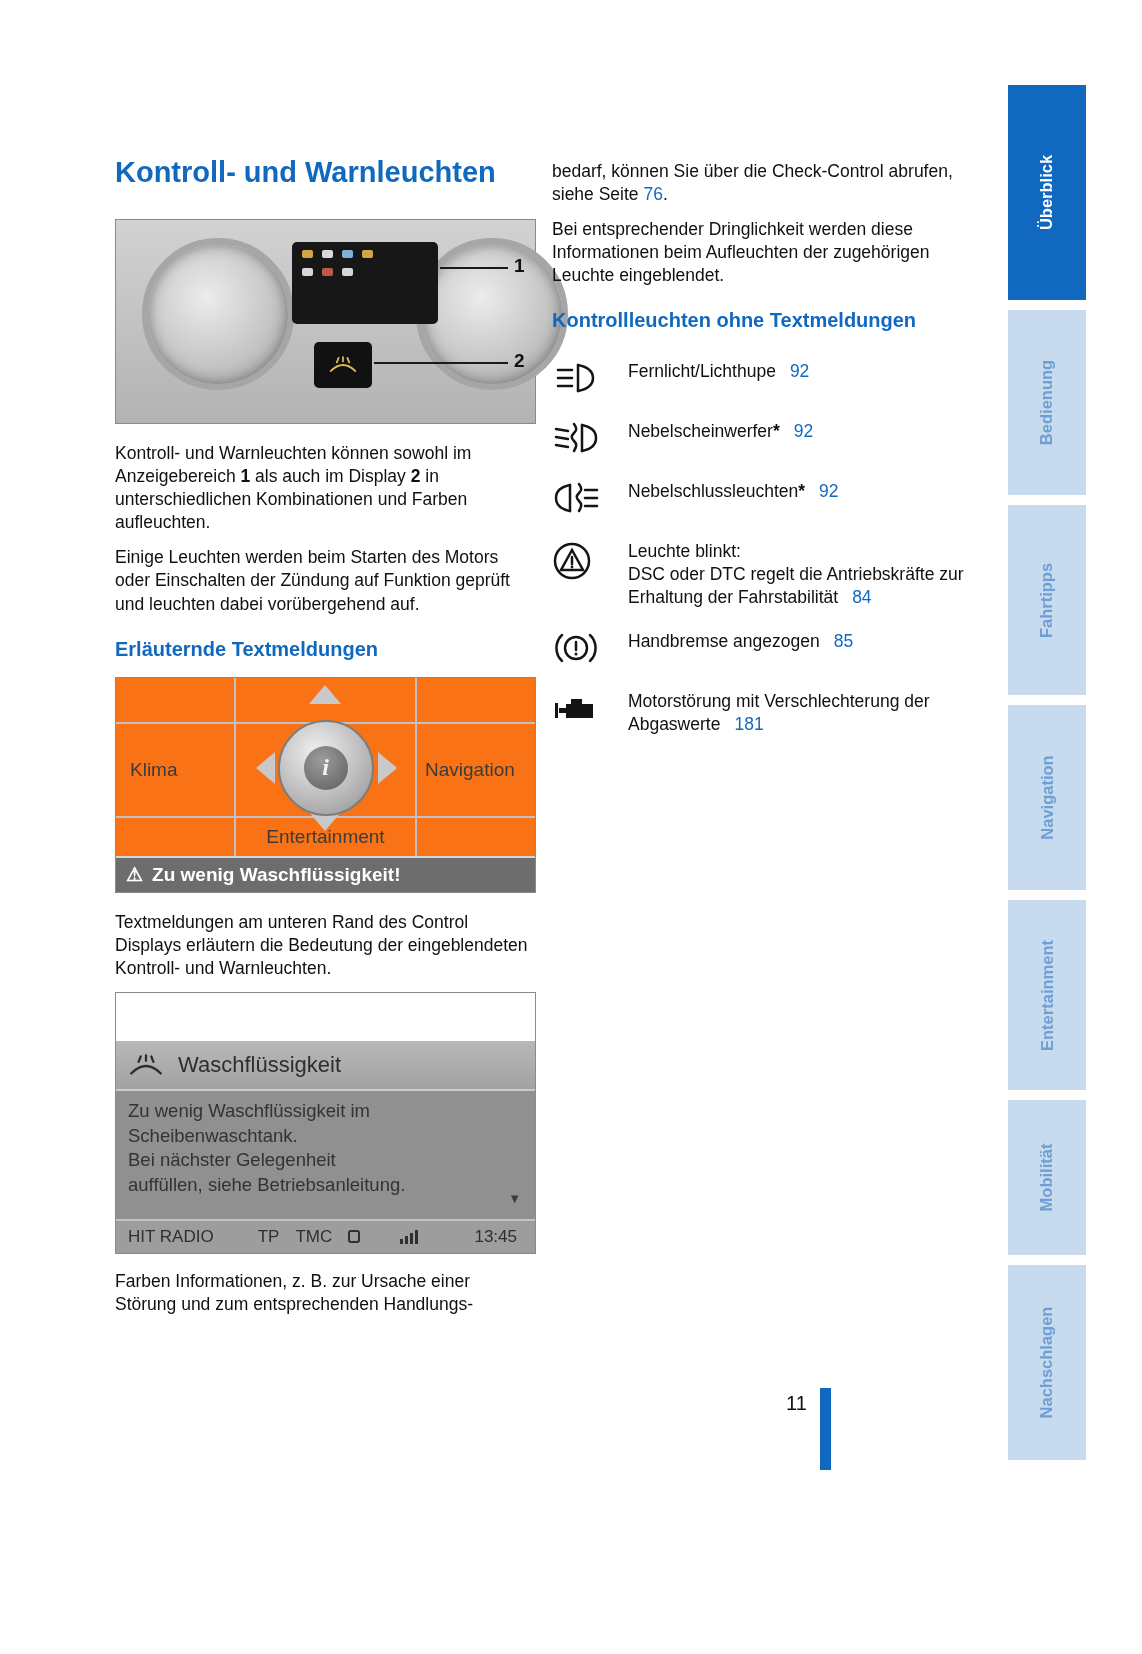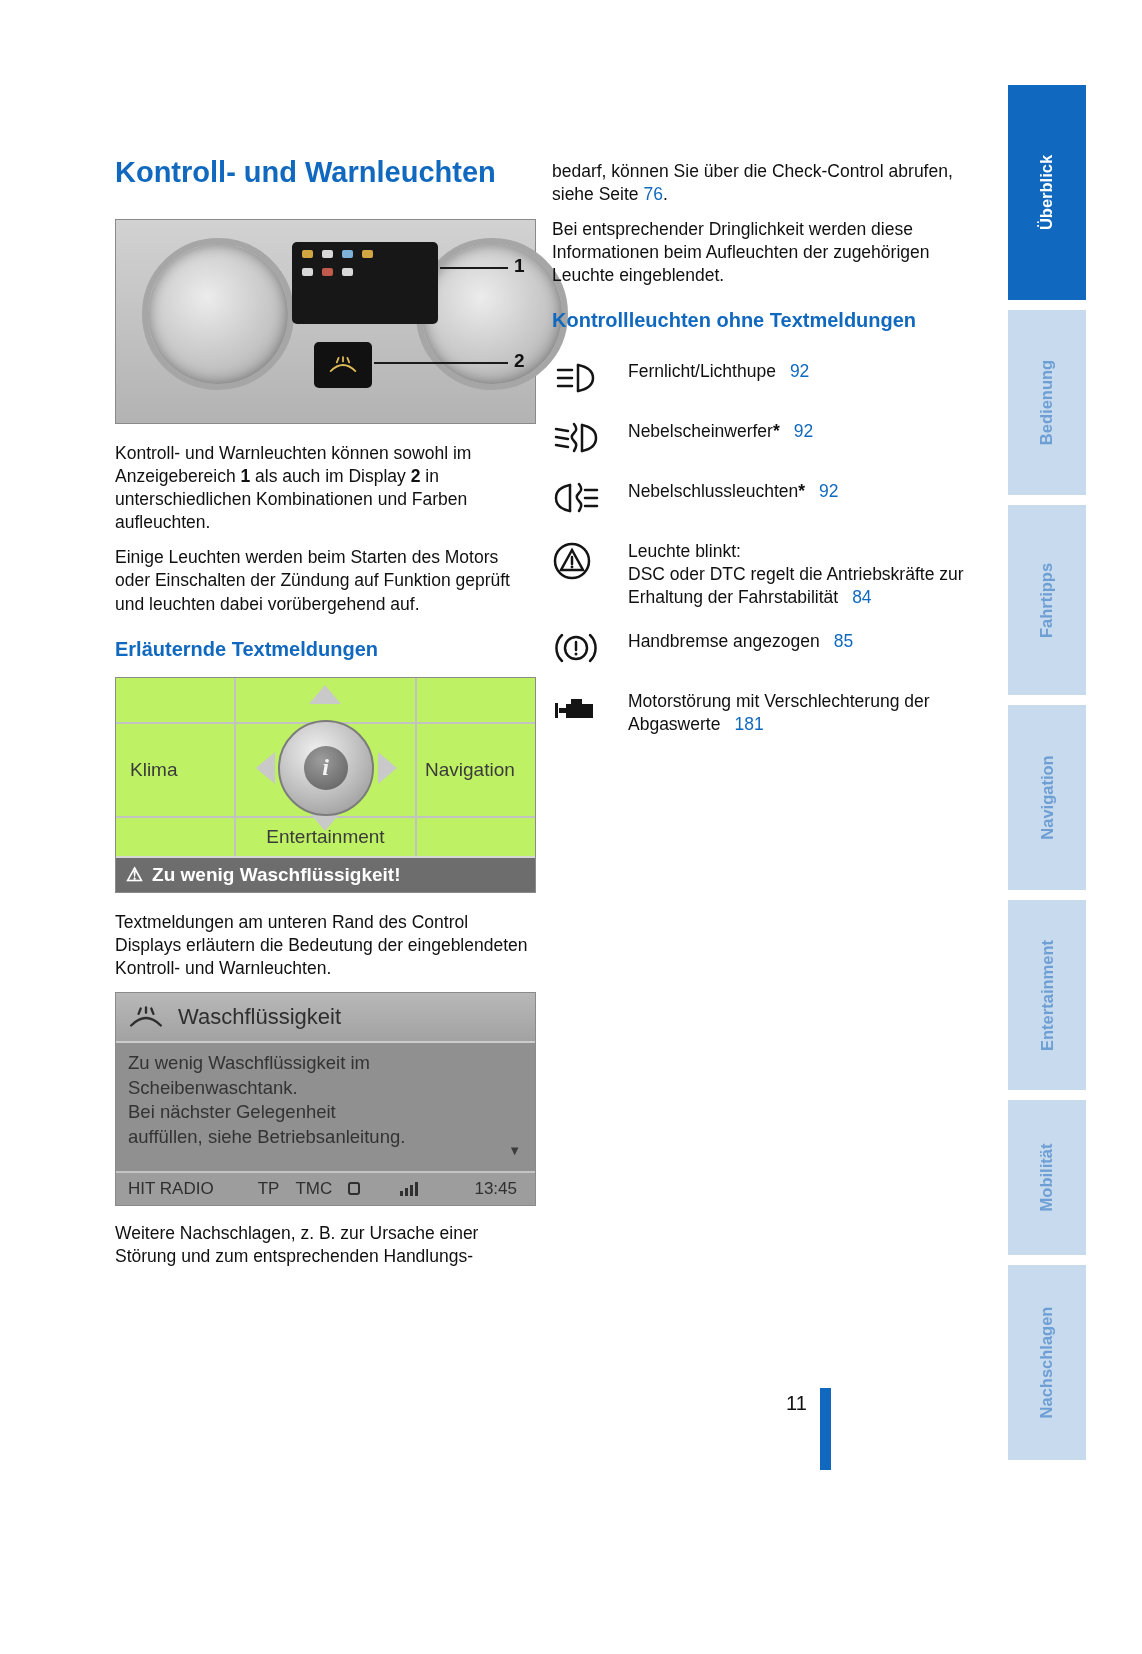--- a/index.html
+++ b/index.html
@@ -45,21 +45,21 @@
   .callout-line.two{left:258px;top:142px;width:134px;}
   .callout-num{position:absolute;font-size:19px;font-weight:bold;color:#111;}
   .callout-num.one{left:398px;top:35px;}
   .callout-num.two{left:398px;top:130px;}
 
   
   .menu{width:421px;border:1px solid #8a8a8a;margin:6px 0 18px 0;}
   .menu-grid{position:relative;height:178px;display:grid;
              grid-template-columns:118px 1fr 118px;grid-template-rows:44px 1fr 38px;
              gap:2px;background:#c2c2c2;}
-  .menu-grid>.cell{background:#bef264;}
+  .menu-grid>.cell{background:#f97316;}
   .cell-klima{display:flex;align-items:center;padding-left:14px;font-size:19px;color:#3b3b3b;}
   .cell-nav{display:flex;align-items:center;padding-left:8px;font-size:19px;color:#3b3b3b;}
   .cell-ent{display:flex;align-items:center;justify-content:center;font-size:19px;color:#3b3b3b;}
   .knob{position:absolute;left:50%;top:90px;transform:translate(-50%,-50%);width:96px;height:96px;
         border-radius:50%;border:2px solid #7c7c7c;
         background:radial-gradient(circle at 40% 33%, #f1f1f1, #bcbcbc 55%, #8e8e8e);
         display:flex;align-items:center;justify-content:center;}
   .knob-inner{width:44px;height:44px;border-radius:50%;
               background:radial-gradient(circle at 40% 33%, #9d9d9d, #5c5c5c);
               color:#f4f4f4;font:italic bold 24px "Liberation Serif",serif;
@@ -72,21 +72,21 @@
   .arr.lt{left:140px;top:90px;transform:translateY(-50%);
           border-top:16px solid transparent;border-bottom:16px solid transparent;border-right:19px solid #c9c9c9;}
   .arr.rt{left:262px;top:90px;transform:translateY(-50%);
           border-top:16px solid transparent;border-bottom:16px solid transparent;border-left:19px solid #c9c9c9;}
   .menu-warn{height:36px;background:#6d6d6d;border-top:2px solid #d6d6d6;color:#fff;
              display:flex;align-items:center;gap:9px;padding:0 10px;font-weight:bold;font-size:19px;}
 
   
   .msg{width:421px;border:1px solid #8a8a8a;margin:4px 0 16px 0;}
   .msg-head{height:50px;background:linear-gradient(#b8b8b8,#a2a2a2);border-bottom:2px solid #cccccc;
-            display:flex;align-items:center;gap:14px;padding:0 12px;}
+            display:flex;align-items:center;gap:14px;padding:0 12px;margin-top:48px;}
   .msg-title{font-size:22px;color:#2e2e2e;}
   .msg-body{position:relative;height:128px;background:#909090;padding:8px 12px;color:#333;
             font-size:18.5px;line-height:1.33;}
   .msg-caret{position:absolute;right:14px;bottom:12px;font-size:13px;color:#3c3c3c;}
   .msg-status{height:34px;background:#9d9d9d;border-top:2px solid #c4c4c4;display:flex;align-items:center;
               gap:16px;padding:0 12px;font-size:17px;color:#2f2f2f;}
   .msg-status .station{margin-right:28px;}
   .disc-icon{width:12px;height:13px;border:2px solid #2f2f2f;border-radius:3px;display:inline-block;}
   .sigbars{display:inline-flex;align-items:flex-end;gap:2px;margin-left:24px;}
   .sigbars i{display:block;width:3px;background:#2f2f2f;}
@@ -217,21 +217,21 @@
         <span class="sigbars">
             <i style="height:5px"></i>
             <i style="height:8px"></i>
             <i style="height:11px"></i>
             <i style="height:14px"></i>
           </span>
         <span class="time">13:45</span>
       </div>
     </div>
 
-    <p class="body">Weitere Nachschlagen, z. B. zur Ursache einer Störung und zum entsprechenden Handlungs-</p>
+    <p class="body">Farben Informationen, z. B. zur Ursache einer Störung und zum entsprechenden Handlungs-</p>
   </div>
 
   <div class="col-right">
 
     <p class="body"><span>bedarf, können Sie über die Check-Control abrufen, siehe Seite </span><a class="link">76</a><span>.</span></p>
 
     <p class="body">Bei entsprechender Dringlichkeit werden diese Informationen beim Aufleuchten der zugehörigen Leuchte eingeblendet.</p>
 
     <h2 class="sub">Kontrollleuchten ohne Textmeldungen</h2>
 

